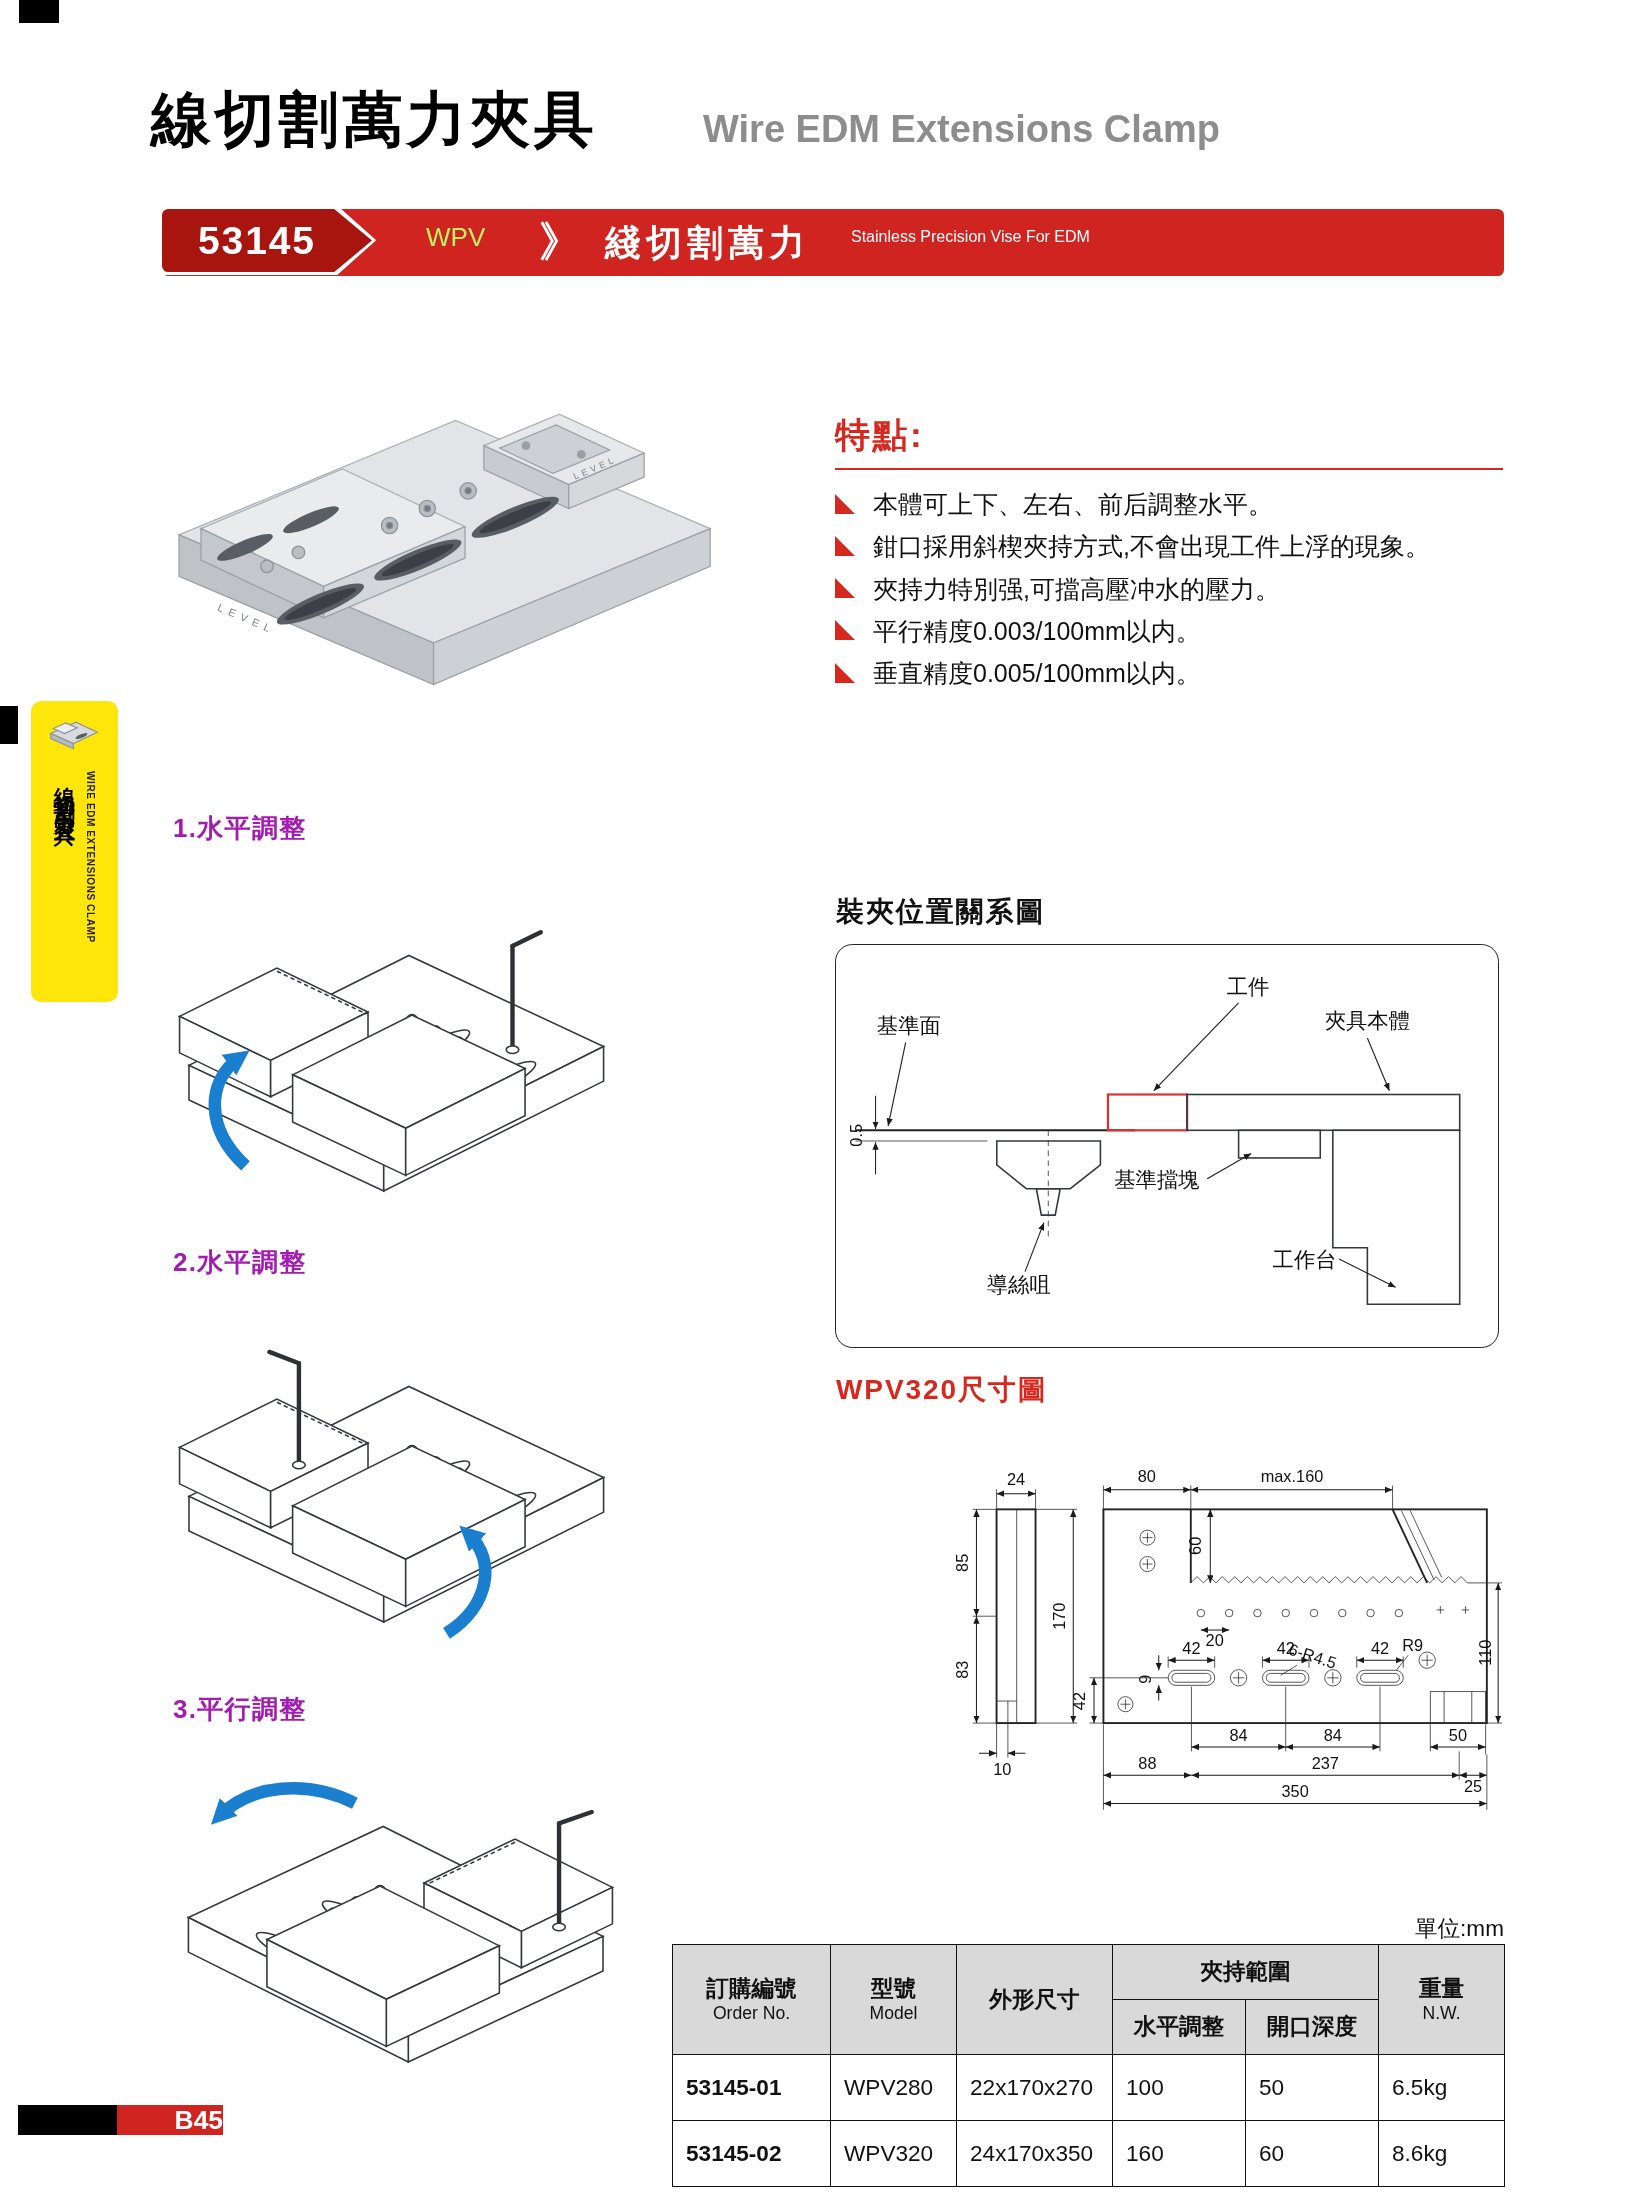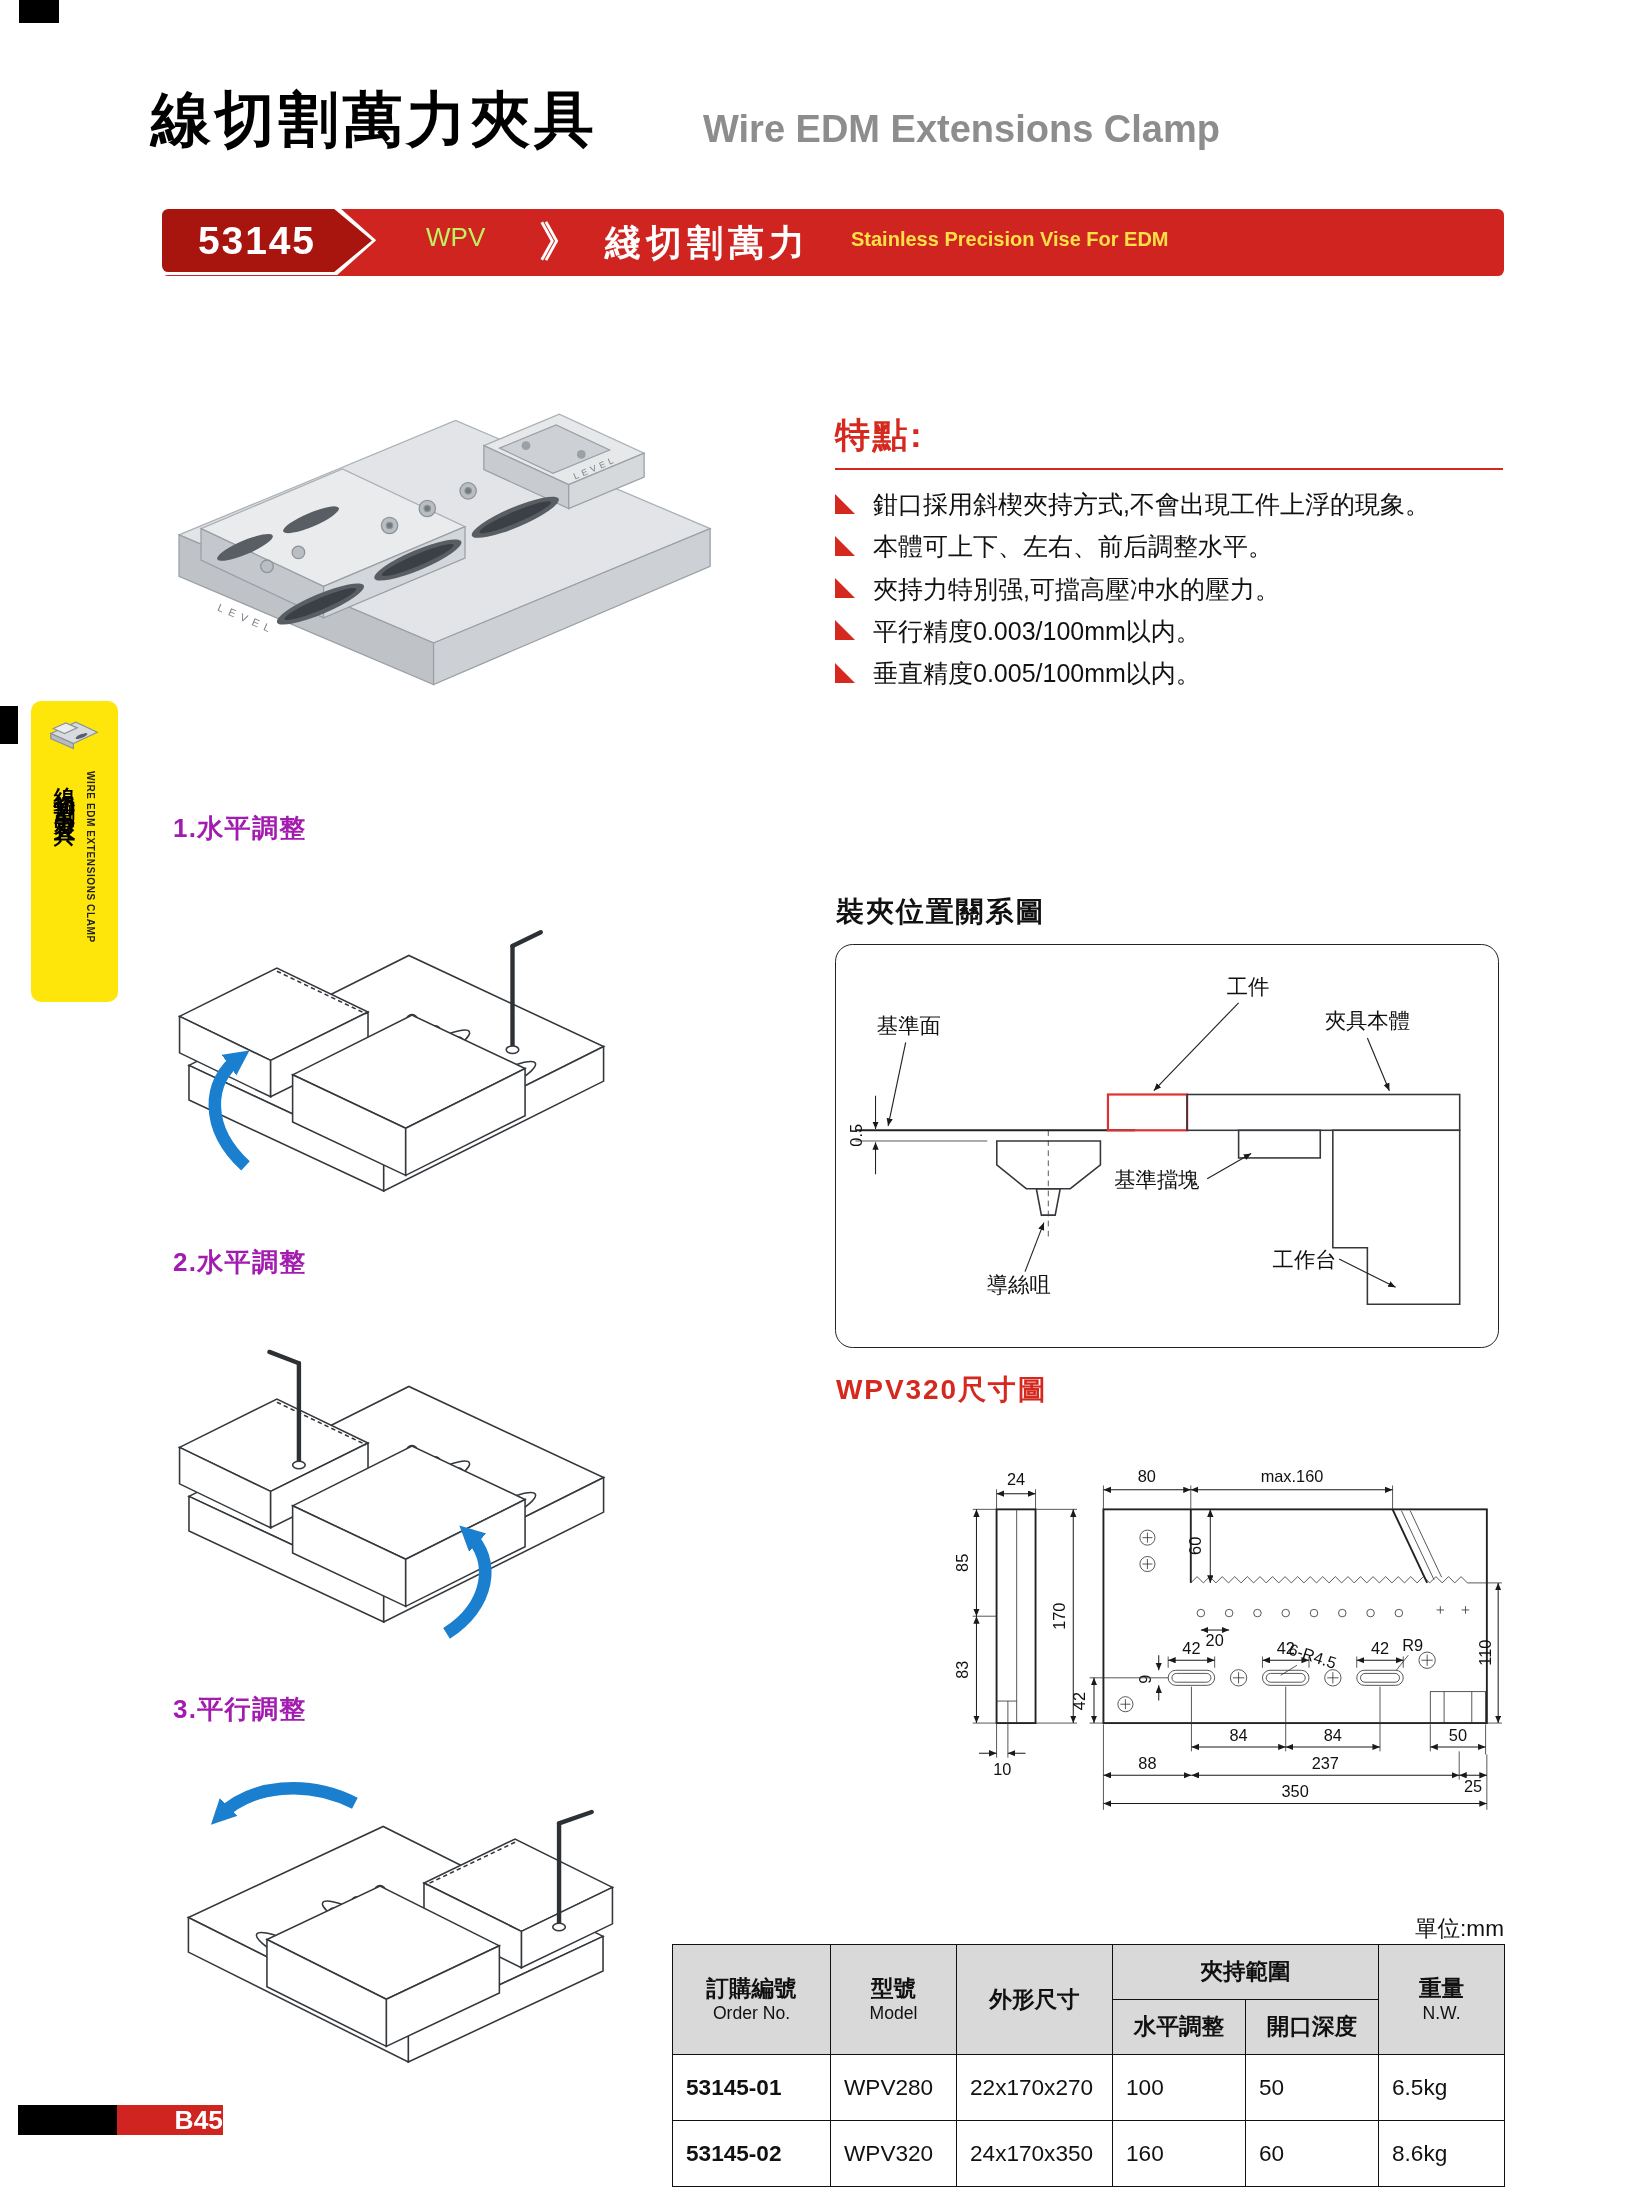--- a/index.html
+++ b/index.html
@@ -14,21 +14,21 @@
   .banner{background:#cf2420;border-radius:6.3px}
   .badge-outer{position:absolute;left:-3.8px;top:-3.8px;width:218px;height:70px;background:#fff;
     clip-path:polygon(0 0,82% 0,100% 50%,82% 100%,0 100%);border-radius:6.3px 0 0 6.3px}
   .badge{position:absolute;left:0;top:0;width:210px;height:63px;background:#a8150e;
     clip-path:polygon(0 0,82% 0,100% 50%,82% 100%,0 100%);border-radius:6.3px 0 0 6.3px;
     display:flex;align-items:center}
   .badge span{color:#fff;font-size:39px;font-weight:bold;letter-spacing:1.9px;padding-left:36px}
   .banner .wpv{color:#bef264;font-size:26px;font-weight:normal}
   .banner .chev{color:#fff;font-size:42px;font-weight:bold}
   .banner .nzh{color:#fff;font-size:36px;font-weight:bold;letter-spacing:5px}
-  .banner .nen{color:#fde047;font-size:20px;font-weight:bold}
+  .banner .nen{color:#ffffff;font-size:16px;font-weight:normal}
 
   
   .feat-head{font-size:35px;font-weight:bold;color:#d5281e;letter-spacing:2.5px}
   .feat-line{height:0;border-top:2.5px solid #d5281e}
   .feat-item{position:relative;padding-left:38px;font-size:25px;line-height:36px;color:#111;margin-bottom:6.3px}
   .tri{position:absolute;left:0;top:7.5px;width:0;height:0;border-bottom:20px solid #d5281e;border-right:20px solid transparent}
 
   
   .side-tab{background:#ffe60a;border-radius:10px}
   .vzh{writing-mode:vertical-rl;text-orientation:upright;font-size:21.4px;font-weight:bold;letter-spacing:6.3px;color:#000}
@@ -150,22 +150,22 @@
           <circle cx="250" cy="338" r="10" fill="#b9bec3"></circle>
       </g>
       <text transform="translate(120,430) rotate(23)" font-size="17" letter-spacing="9" fill="#7d838a">LEVEL</text>
       <text transform="translate(690,222) rotate(-23)" font-size="14" letter-spacing="6" fill="#7d838a">LEVEL</text>
     </svg>
   </div>
 
   <div class="abs" style="left:835px;top:412px;width:673px">
     <div class="feat-head">特點:</div>
     <div class="feat-line" style="width:668px;margin-top:8.8px;margin-bottom:16.3px"></div>
+    <div class="feat-item"><span class="tri"></span><span>本體可上下、左右、前后調整水平。</span></div>
     <div class="feat-item"><span class="tri"></span><span>鉗口採用斜楔夾持方式,不會出現工件上浮的現象。</span></div>
-    <div class="feat-item"><span class="tri"></span><span>本體可上下、左右、前后調整水平。</span></div>
     <div class="feat-item"><span class="tri"></span><span>夾持力特別强,可擋高壓冲水的壓力。</span></div>
     <div class="feat-item"><span class="tri"></span><span>平行精度0.003/100mm以内。</span></div>
     <div class="feat-item"><span class="tri"></span><span>垂直精度0.005/100mm以内。</span></div>
   </div>
 
   <div class="abs side-tab" style="left:31px;top:701px;width:87px;height:301px">
     <div class="abs" style="left:16.3px;top:11.3px;width:54px;height:38px">
       <svg viewBox="0 0 86 60" width="54" height="38">
         <polygon points="6,34 46,16 80,32 42,50" fill="#d8dbde" stroke="#8d939a" stroke-width="2"></polygon>
         <polygon points="6,34 42,50 42,58 6,42" fill="#b7bcc1" stroke="#8d939a" stroke-width="2"></polygon>

